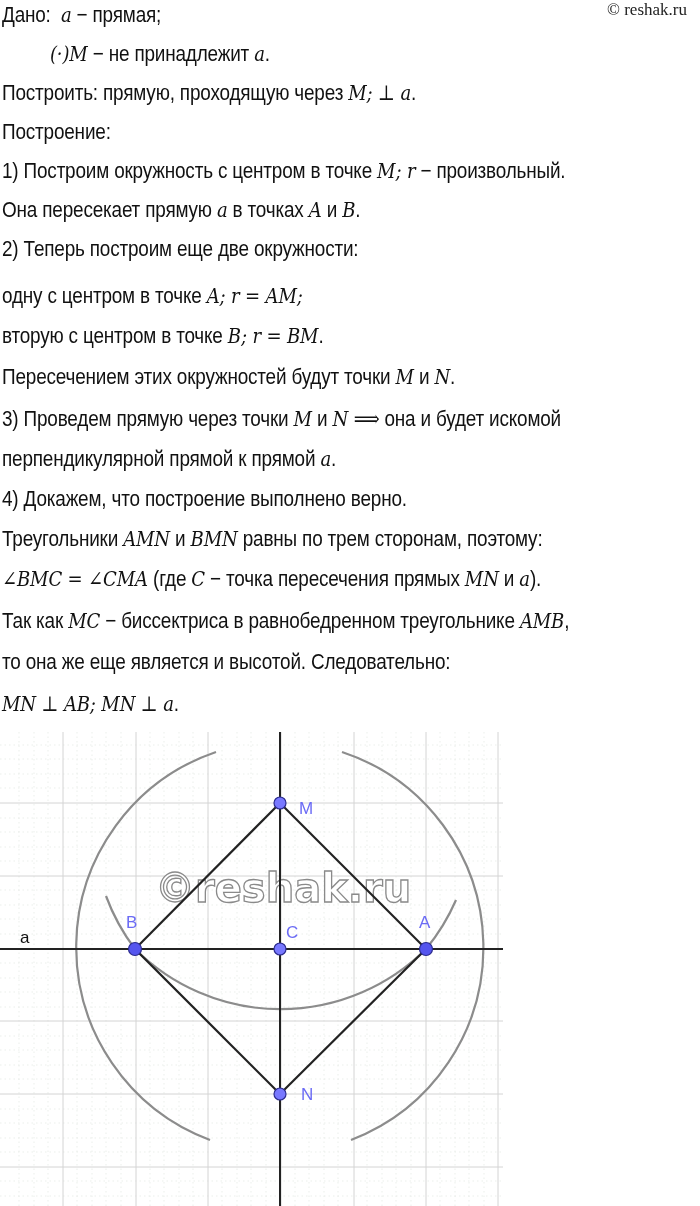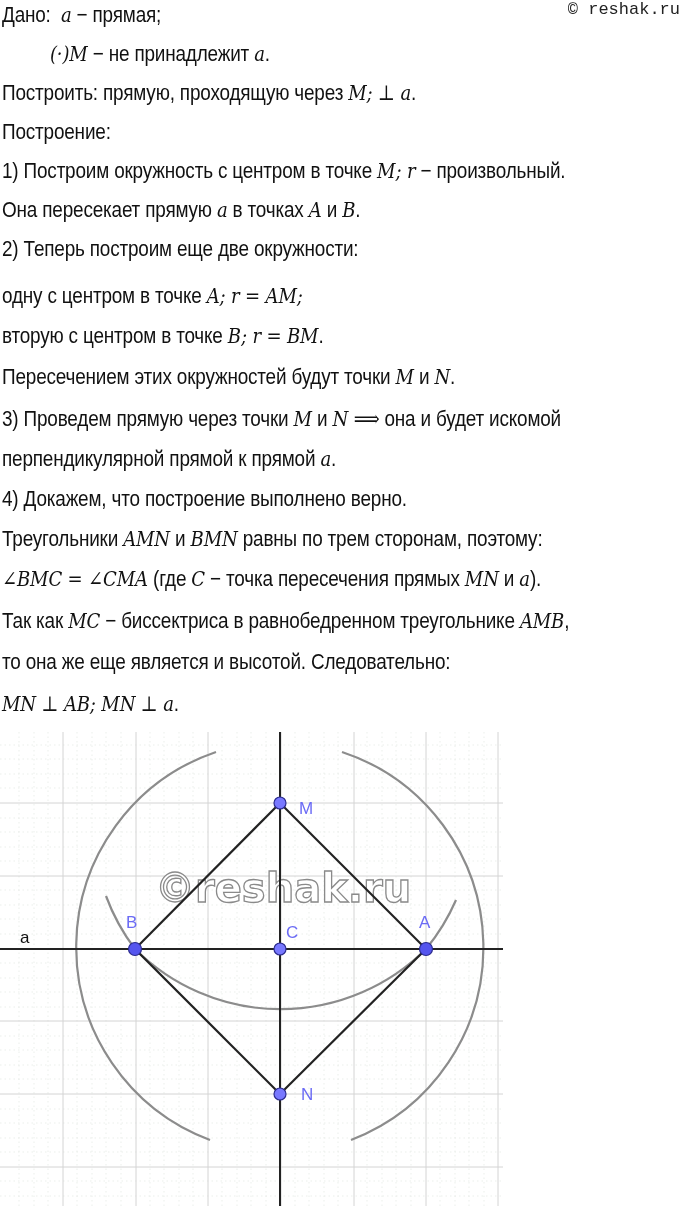--- a/index.html
+++ b/index.html
@@ -5,21 +5,21 @@
   html, body { margin: 0; padding: 0; background: #ffffff; }
   body { width: 700px; height: 1206px; position: relative; overflow: hidden; font-family: "Liberation Sans", sans-serif; color: #111; }
   .line {
     position: absolute; left: 2px; height: 30px; line-height: 30px;
     font-size: 22px; white-space: nowrap; transform-origin: 0 50%;
     transform: scaleX(0.86); letter-spacing: -0.2px;
   }
   .line.indent { left: 50px; }
   .m { font-family: "DejaVu Serif", serif; font-style: italic; font-size: 21px; }
   .copyright {
-    position: absolute; right: 20px; top: 0px; font-family: Liberation Mono, monospace;
+    position: absolute; right: 13px; top: 0px; font-family: Liberation Serif, serif;
     font-size: 17px; color: #222; line-height: 20px;
   }
   #diagram { position: absolute; left: 0; top: 728px; width: 700px; height: 478px; }
   .pt-label { font-family: "Liberation Sans", sans-serif; font-size: 17px; fill: #6b6bf5; }
   .a-label { font-family: "Liberation Sans", sans-serif; font-size: 17px; fill: #111; }
   .wm { font-family: "DejaVu Sans", sans-serif; font-weight: bold; font-size: 40px; fill: #ffffff; stroke: #8a8a8a; stroke-width: 1.3px; }
 </style>
 </head>
 <body>
 

